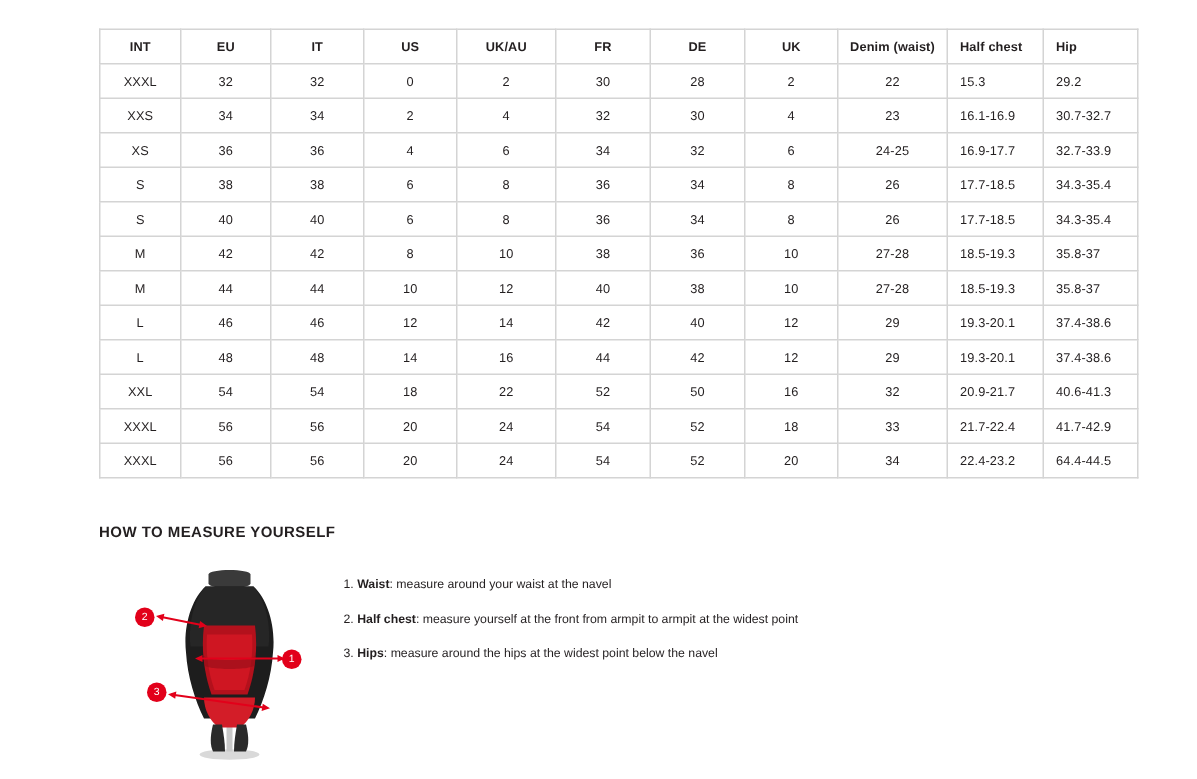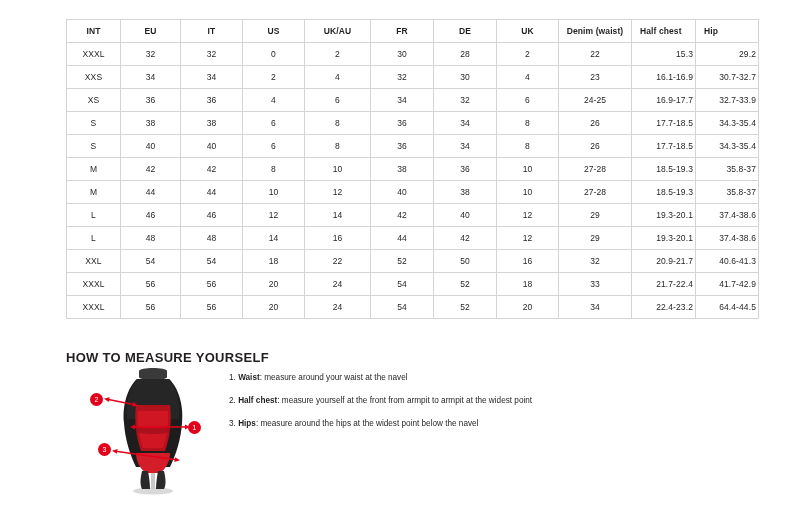--- a/index.html
+++ b/index.html
@@ -51,41 +51,41 @@
   table.size-table col.c3 { width: 62px; }
   table.size-table col.c4 { width: 66px; }
   table.size-table col.c5 { width: 63px; }
   table.size-table col.c6 { width: 63px; }
   table.size-table col.c7 { width: 62px; }
   table.size-table col.c8 { width: 73px; }
   table.size-table col.c9 { width: 64px; }
   table.size-table col.c10 { width: 63px; }
   
   table.size-table td.align-left {
-    text-align: right;
+    text-align: left;
     padding-left: 8px;
   }
   table.size-table th.align-left {
     text-align: left;
     padding-left: 8px;
   }
 
   
   .measure-section {
     position: absolute;
     left: 66px;
     top: 350px;
     width: 680px;
   }
   .measure-title {
-    font-size: 13px;
+    font-size: 10px;
     font-weight: bold;
     letter-spacing: 0.3px;
     color: #231f20;
-    margin-bottom: 0;
+    margin-bottom: 16px;
   }
   .measure-body {
     position: relative;
     display: flex;
     align-items: flex-start;
   }
   .figure-box {
     position: relative;
     width: 115px;
     height: 130px;

